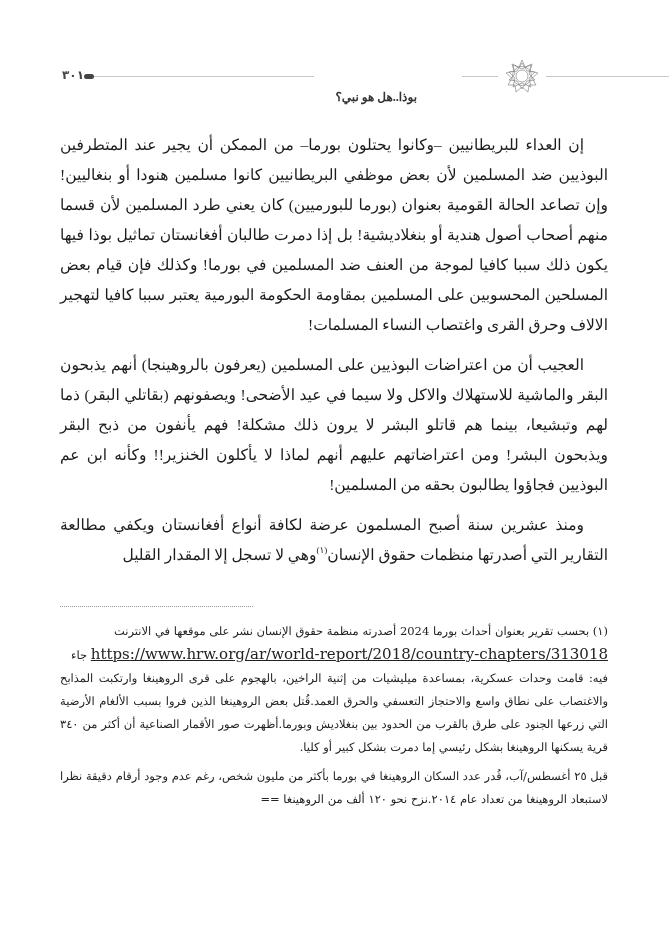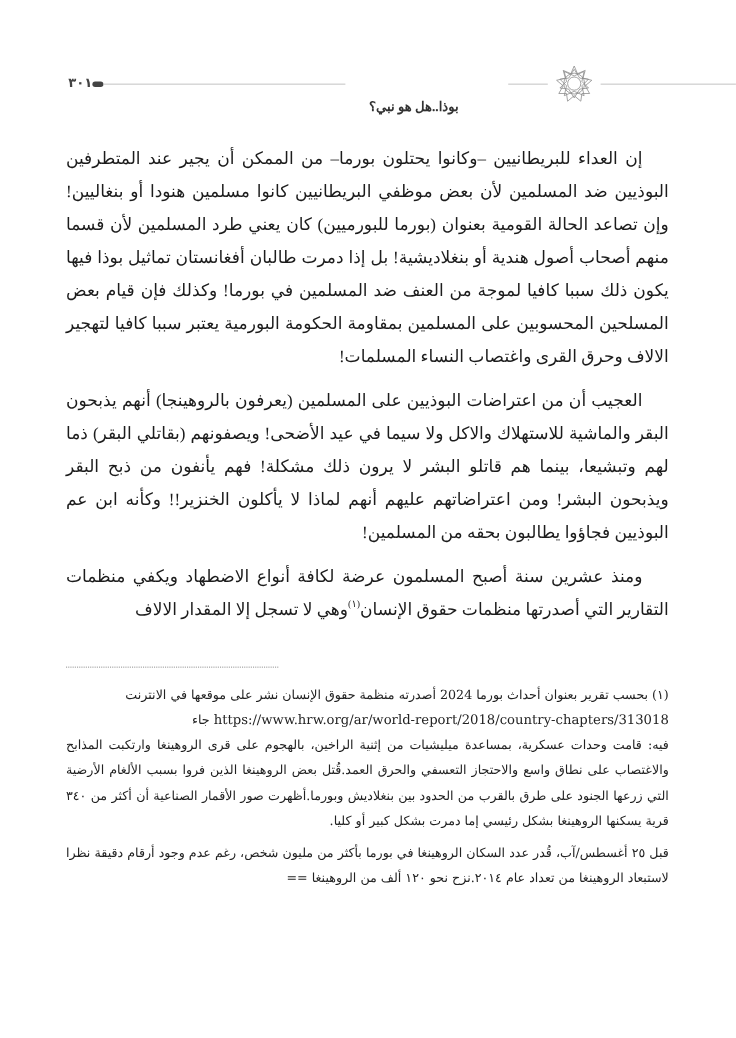--- a/index.html
+++ b/index.html
@@ -126,21 +126,22 @@
       font-size: 11.5px;
       line-height: 23px;
       color: #222;
     }
     .fn {
       margin: 0 0 6px 0;
     }
     .fn-url {
       direction: ltr;
       unicode-bidi: embed;
-      font-size: 12px;
+      font-size: 15px;
+      text-decoration: underline;
     }
     .fn-line {
       display: block;
     }
   </style>
 </head>
 <body>
 
 <div class="header">
   <span class="page-number">٣٠١</span>
@@ -156,21 +157,21 @@
       <polygon points="17,4 22,12 30,13 24,19 26,28 17,24 8,28 10,19 4,13 12,12"></polygon>
       <polygon points="17,30 12,22 4,21 10,15 8,6 17,10 26,6 24,15 30,21 22,22"></polygon>
     </g>
   </svg>
   <span class="rule-right"></span>
 </div>
 
 <div class="main">
   <p class="para">إن العداء للبريطانيين –وكانوا يحتلون بورما– من الممكن أن يجير عند المتطرفين البوذيين ضد المسلمين لأن بعض موظفي البريطانيين كانوا مسلمين هنودا أو بنغاليين! وإن تصاعد الحالة القومية بعنوان (بورما للبورميين) كان يعني طرد المسلمين لأن قسما منهم أصحاب أصول هندية أو بنغلاديشية! بل إذا دمرت طالبان أفغانستان تماثيل بوذا فيها يكون ذلك سببا كافيا لموجة من العنف ضد المسلمين في بورما! وكذلك فإن قيام بعض المسلحين المحسوبين على المسلمين بمقاومة الحكومة البورمية يعتبر سببا كافيا لتهجير الالاف وحرق القرى واغتصاب النساء المسلمات!</p>
   <p class="para">العجيب أن من اعتراضات البوذيين على المسلمين (يعرفون بالروهينجا) أنهم يذبحون البقر والماشية للاستهلاك والاكل ولا سيما في عيد الأضحى! ويصفونهم (بقاتلي البقر) ذما لهم وتبشيعا، بينما هم قاتلو البشر لا يرون ذلك مشكلة! فهم يأنفون من ذبح البقر ويذبحون البشر! ومن اعتراضاتهم عليهم أنهم لماذا لا يأكلون الخنزير!! وكأنه ابن عم البوذيين فجاؤوا يطالبون بحقه من المسلمين!</p>
-  <p class="para"><span>ومنذ عشرين سنة أصبح المسلمون عرضة لكافة أنواع الاضطهاد ويكفي منظمات التقارير التي أصدرتها منظمات حقوق الإنسان</span><sup>(١)</sup><span>وهي لا تسجل إلا المقدار الالاف</span></p>
+  <p class="para"><span>ومنذ عشرين سنة أصبح المسلمون عرضة لكافة أنواع أفغانستان ويكفي مطالعة التقارير التي أصدرتها منظمات حقوق الإنسان</span><sup>(١)</sup><span>وهي لا تسجل إلا المقدار القليل</span></p>
 </div>
 
 <div class="fn-separator"></div>
 
 <div class="footnotes">
   <div class="fn">
     <span>(١)</span>
     <span>بحسب تقرير بعنوان أحداث بورما 2024 أصدرته منظمة حقوق الإنسان نشر على موقعها في الانترنت</span>
     <span class="fn-line">
       <span class="fn-url">https://www.hrw.org/ar/world-report/2018/country-chapters/313018</span>

